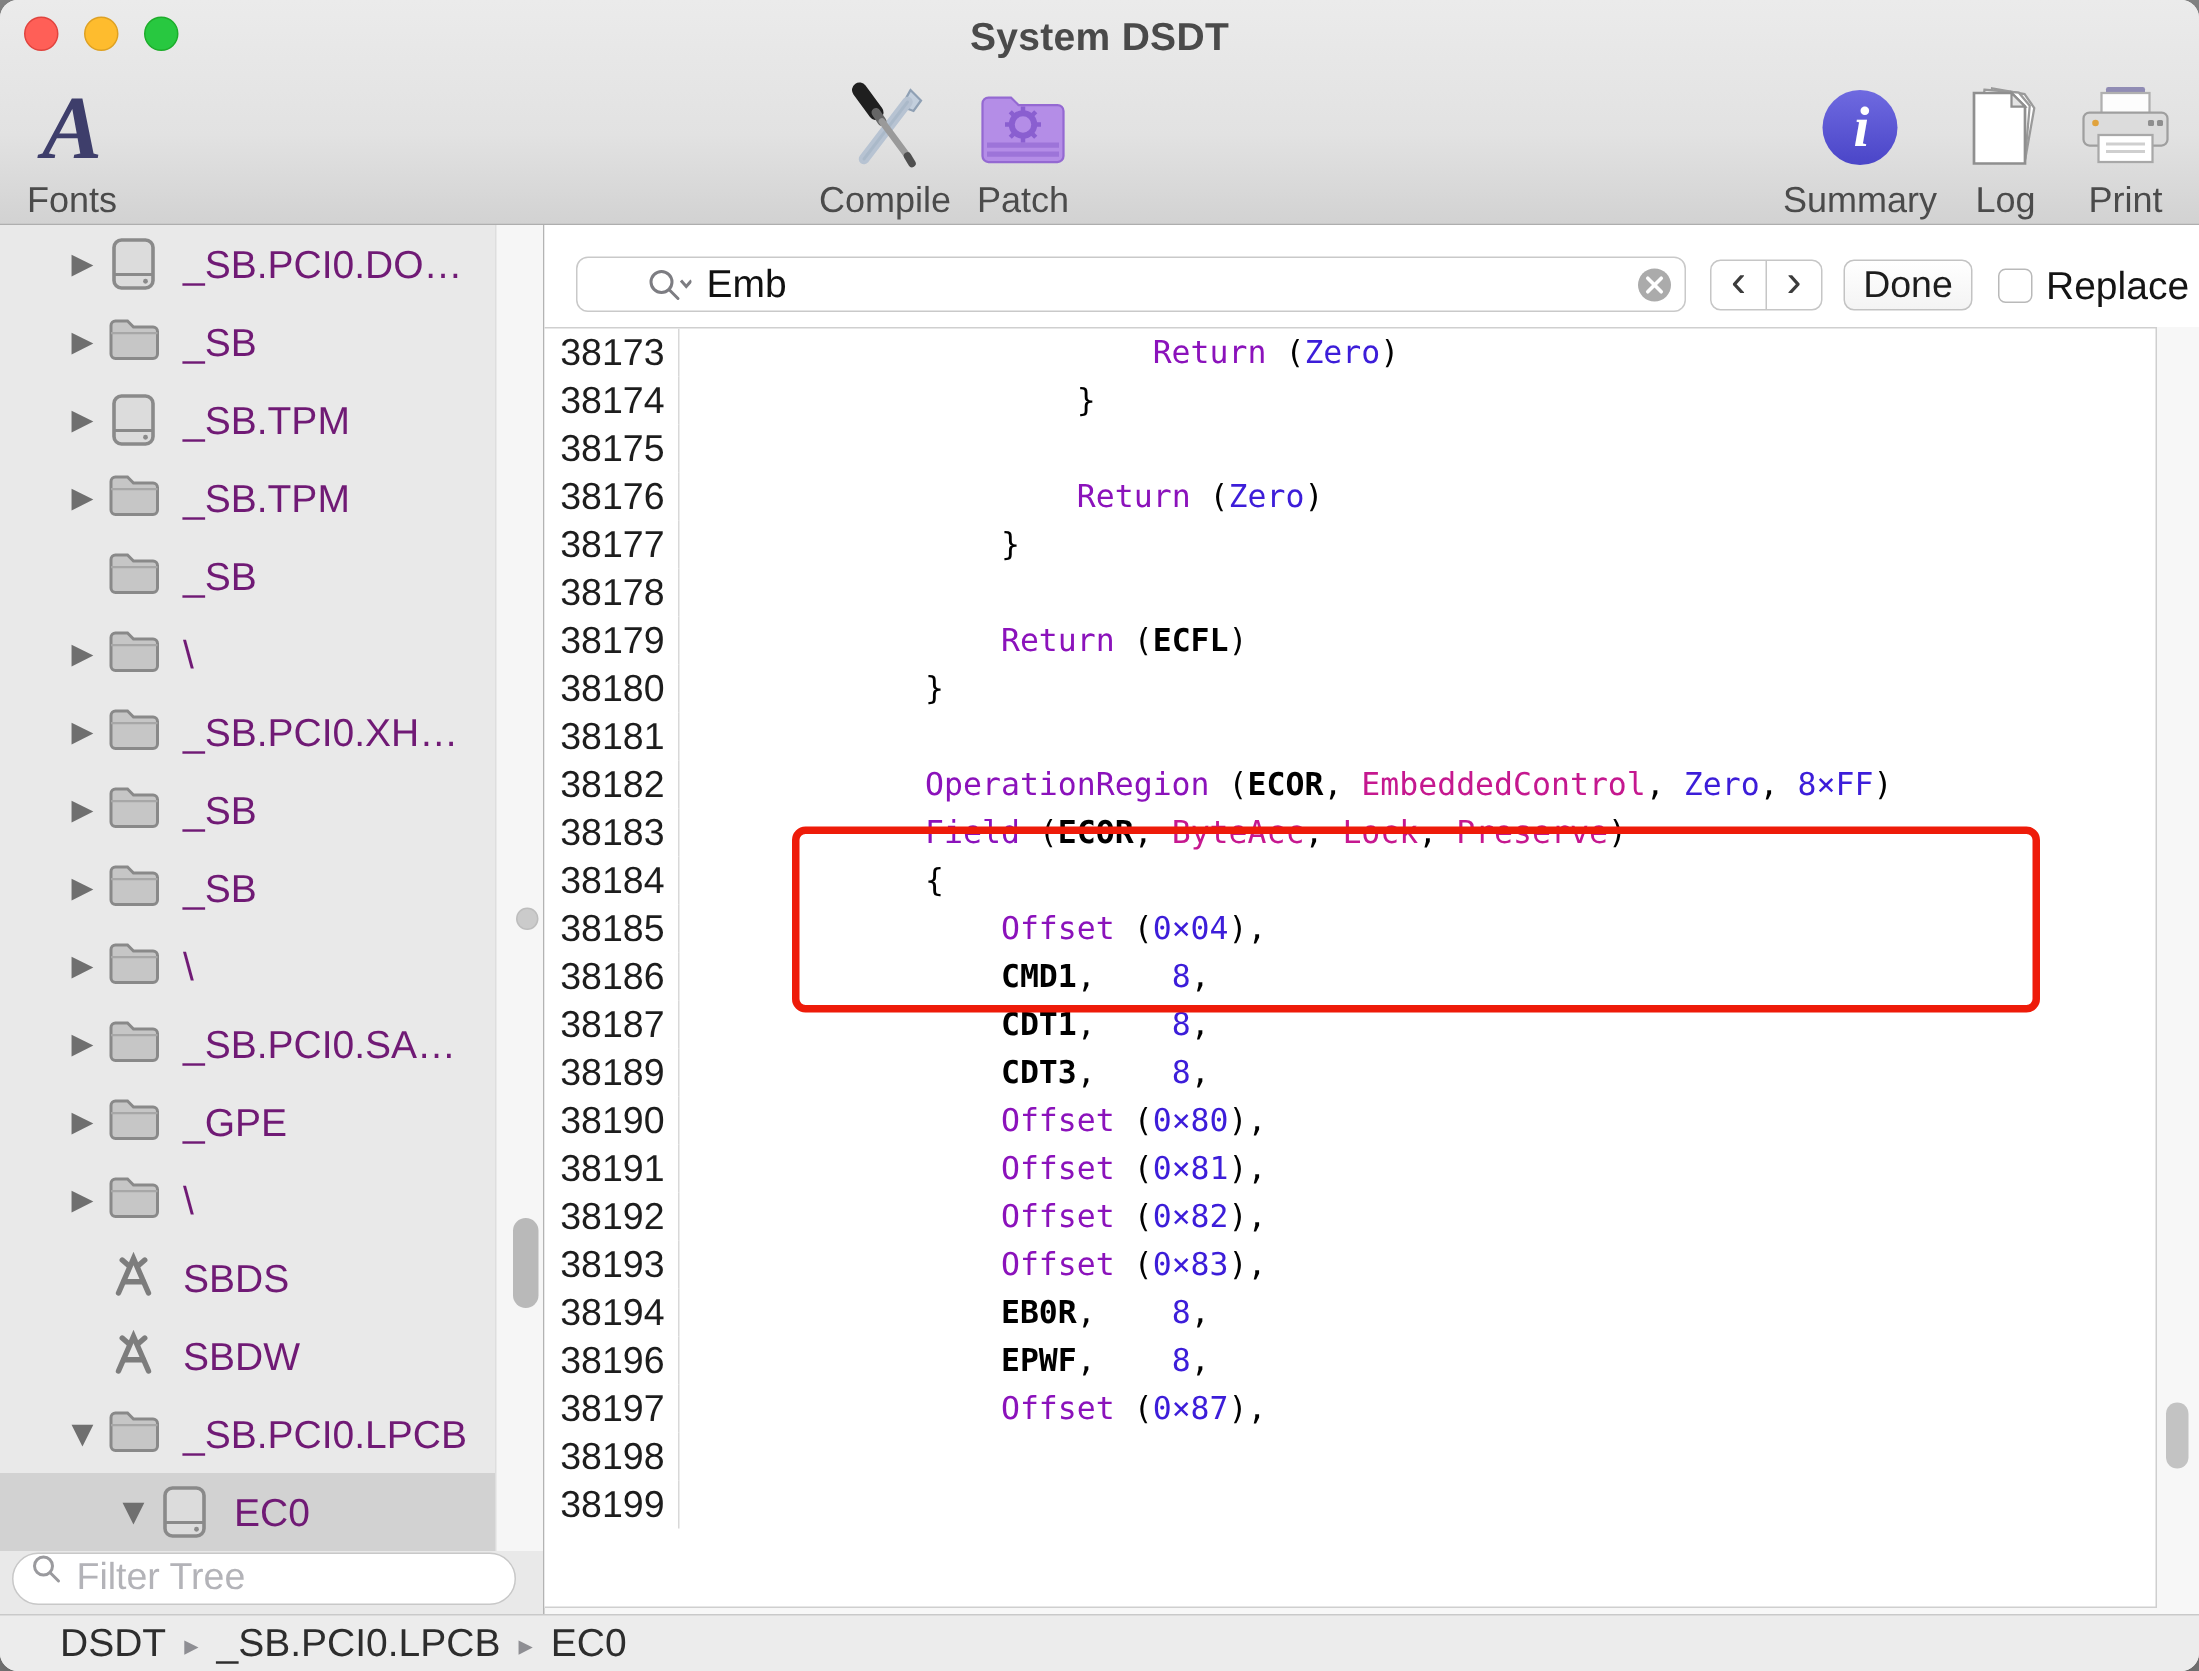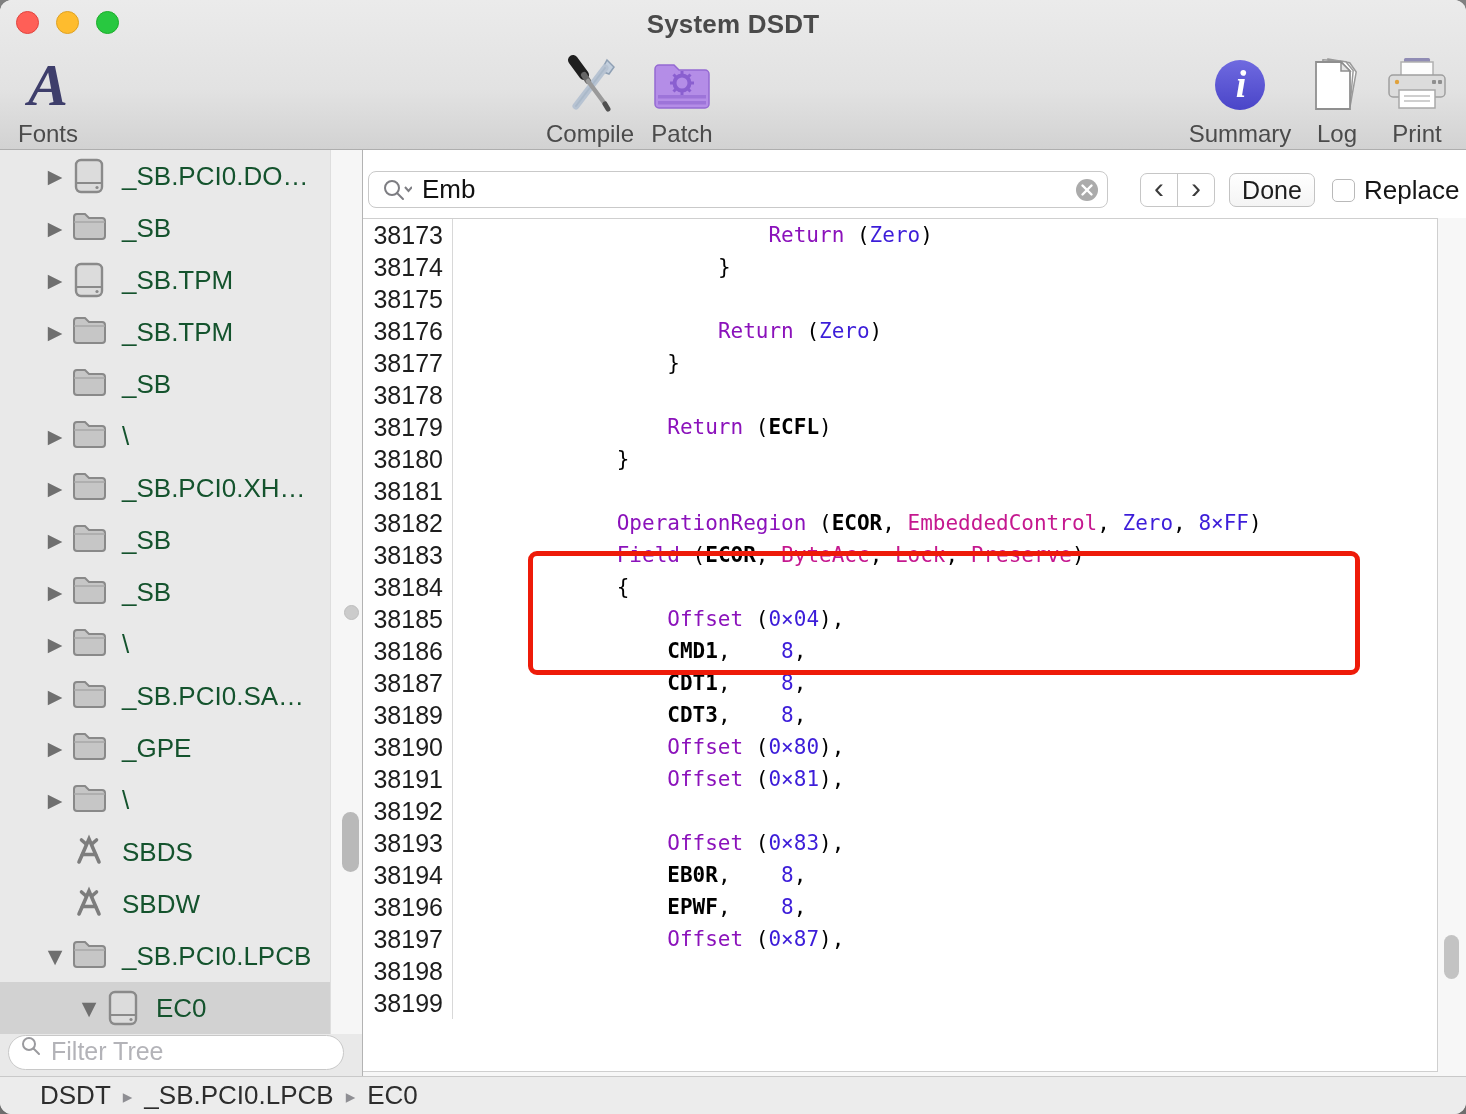--- a/index.html
+++ b/index.html
@@ -29,38 +29,38 @@
   
   #sidebar{position:absolute;left:0;top:150px;width:362px;height:926px;background:#e9e9e9;}
   #tree{position:absolute;left:0;top:0;width:330px;height:884px;overflow:hidden;}
   .tree-row{position:relative;height:52px;display:flex;align-items:center;}
   .tree-row.sel{background:#d2d2d2;}
   .disc{position:absolute;left:42px;width:26px;text-align:center;font-family:"DejaVu Sans",sans-serif;
         font-size:19px;color:#6f6f6f;}
   .lvl1 .disc{left:76px;}
   .tree-icn{position:absolute;left:72px;width:36px;height:36px;}
   .lvl1 .tree-icn{left:106px;}
-  .tree-lbl{position:absolute;left:122px;font-size:26px;color:#14532d;white-space:nowrap;}
+  .tree-lbl{position:absolute;left:122px;font-size:26px;color:#701a75;white-space:nowrap;}
   .lvl1 .tree-lbl{left:156px;}
   #side-track{position:absolute;left:330px;top:0;width:32px;height:884px;background:#f6f6f6;
               border-left:1px solid #dedede;box-sizing:border-box;}
   #side-thumb{position:absolute;left:342px;top:662px;width:17px;height:60px;border-radius:9px;background:#b9b9b9;}
   #split-dimple{position:absolute;left:344px;top:455px;width:15px;height:15px;border-radius:50%;
                 background:#cbcbcb;border:1px solid #bdbdbd;box-sizing:border-box;}
   #filter-wrap{position:absolute;left:8px;top:885px;width:336px;height:35px;background:#fff;
                border:1.5px solid #c8c8c8;border-radius:18px;box-sizing:border-box;display:flex;align-items:flex-start;}
   #filter-input{border:0;outline:0;background:transparent;font-size:25px;color:#222;width:260px;
                 font-family:"Liberation Sans",sans-serif;}
   #filter-input::placeholder{color:#b3b3b8;}
   
   #editor{position:absolute;left:362px;top:150px;width:1104px;height:926px;background:#f7f7f7;
           border-left:1px solid #b3b3b3;box-sizing:border-box;}
   #findrow{position:absolute;left:0;top:0;width:1104px;height:68px;background:#fff;}
-  #find-field{position:absolute;left:5px;top:21px;width:740px;height:37px;background:#fff;
-              border:1.5px solid #c9c9c9;border-radius:8px;box-sizing:border-box;display:flex;align-items:center;}
+  #find-field{position:absolute;left:21px;top:21px;width:740px;height:37px;background:#fff;
+              border:1.5px solid #c9c9c9;border-radius:8px;box-sizing:border-box;display:flex;align-items:center;padding-left:33px;}
   #find-input{border:0;outline:0;background:transparent;font-size:26px;color:#111;flex:1;
               font-family:"Liberation Sans",sans-serif;padding:0;}
   #find-clear{margin:0 8px 0 6px;width:24px;height:24px;flex:0 0 auto;}
   #nav-seg{position:absolute;left:777px;top:23px;width:75px;height:34px;display:flex;
            border:1px solid #c6c6c6;border-radius:7px;background:#fff;box-sizing:border-box;overflow:hidden;}
   .seg-btn{flex:1;display:flex;align-items:center;justify-content:center;font-size:30px;color:#3c3c3c;
            line-height:30px;padding-bottom:4px;}
   .seg-btn:first-child{border-right:1px solid #c6c6c6;}
   #done-btn{position:absolute;left:866px;top:23px;width:86px;height:34px;background:linear-gradient(#fff,#f4f4f4);
             border:1px solid #c3c3c3;border-radius:7px;box-sizing:border-box;display:flex;align-items:center;
@@ -488,20 +488,21 @@
           <div class="cline">
             <span class="lnum">38190</span>
             <span class="ccode"><span class="tk-p">                </span><span class="tk-k">Offset</span><span class="tk-p"> (</span><span class="tk-b">0×80</span><span class="tk-p">),</span></span>
           </div>
           <div class="cline">
             <span class="lnum">38191</span>
             <span class="ccode"><span class="tk-p">                </span><span class="tk-k">Offset</span><span class="tk-p"> (</span><span class="tk-b">0×81</span><span class="tk-p">),</span></span>
           </div>
           <div class="cline">
             <span class="lnum">38192</span>
+            <span class="ccode"><span class="tk-p">                </span><span class="tk-k">Offset</span><span class="tk-p"> (</span><span class="tk-b">0×82</span><span class="tk-p">),</span></span>
           </div>
           <div class="cline">
             <span class="lnum">38193</span>
             <span class="ccode"><span class="tk-p">                </span><span class="tk-k">Offset</span><span class="tk-p"> (</span><span class="tk-b">0×83</span><span class="tk-p">),</span></span>
           </div>
           <div class="cline">
             <span class="lnum">38194</span>
             <span class="ccode"><span class="tk-p">                </span><span class="tk-n">EB0R</span><span class="tk-p">,    </span><span class="tk-b">8</span><span class="tk-p">,</span></span>
           </div>
           <div class="cline">

